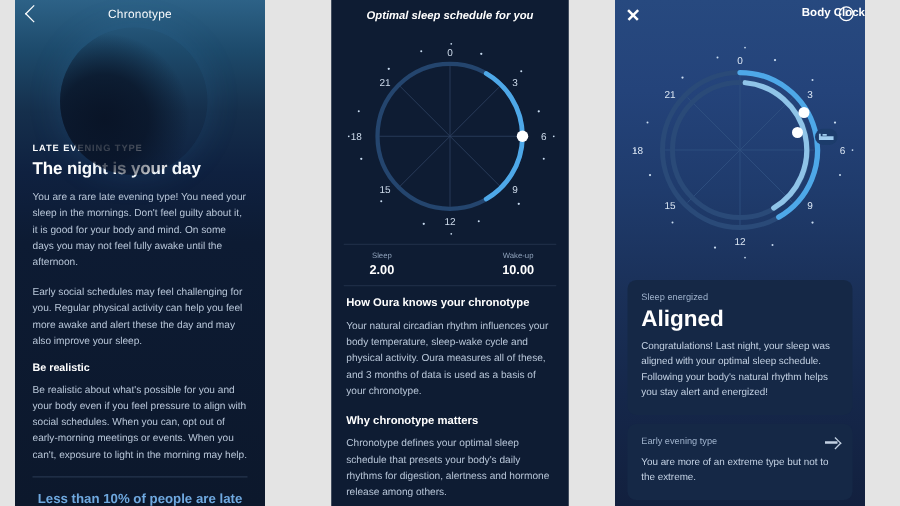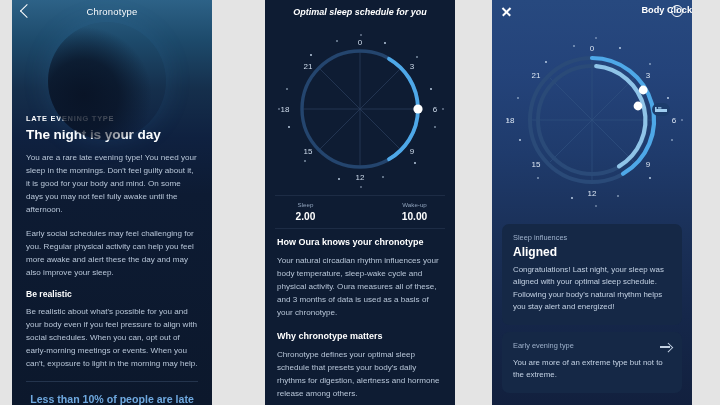--- a/index.html
+++ b/index.html
@@ -74,21 +74,21 @@
   .close-x:before { transform: rotate(45deg); }
   .close-x:after  { transform: rotate(-45deg); }
   .p3-title { position:absolute; left:0; right:0; top:5px; text-align:right; color:#fff; font-size:9.2px; font-weight:bold; }
   .info-i { position:absolute; right:9px; top:5px; width:12px; height:12px; border:1.3px solid #fff; border-radius:50%;
             color:#fff; font-size:8px; line-height:10px; text-align:center; font-family:"Liberation Serif",serif; }
   .bc-wrap { position:relative; width:200px; height:196px; }
   .bed-badge { position:absolute; left:160px; top:79px; width:18px; height:13px; border-radius:7px; background:#1c3c6b; }
   .bed-badge svg { position:absolute; left:3px; top:3px; }
   .card { margin:4px 10px 0 10px; background:#152846; border-radius:7px; padding:9px 11px 11px 11px; }
   .card-label { color:#9fb2cc; font-size:7.4px; margin-bottom:3px; }
-  .card-h { color:#ffffff; font-size:12px; font-weight:bold; margin-bottom:5px; }
+  .card-h { color:#ffffff; font-size:18px; font-weight:bold; margin-bottom:5px; }
   .card-p { color:#c3d1e3; font-size:7.9px; line-height:1.58; }
   .card2 { margin-top:7px; }
   .card2-top { display:flex; align-items:center; justify-content:space-between; margin-bottom:4px; }
   .arrow-r { width:11px; height:11px; position:relative; }
   .arrow-r:before { content:""; position:absolute; left:0; top:5px; width:10px; height:1.2px; background:#c3d1e3; }
   .arrow-r:after { content:""; position:absolute; left:5px; top:2.2px; width:5.6px; height:5.6px;
                    border-top:1.2px solid #c3d1e3; border-right:1.2px solid #c3d1e3; transform:rotate(45deg); }
   .stars circle { fill:#c9dcf0; }
 </style>
 </head>
@@ -240,21 +240,21 @@
         </g>
       </svg>
       <div class="bed-badge">
         <svg width="12" height="7" viewBox="0 0 12 7">
             <path d="M0 6 L0 1 L1.6 1 L1.6 3 L12 3 L12 6 Z M3 1.2 L6.4 1.2 L6.4 2.6 L3 2.6 Z" fill="#9fcdf0"></path>
           </svg>
       </div>
     </div>
 
     <div class="card">
-      <div class="card-label">Sleep influences</div>
+      <div class="card-label">Sleep energized</div>
       <div class="card-h">Aligned</div>
       <div class="card-p">Congratulations! Last night, your sleep was aligned with your optimal sleep schedule. Following your body's natural rhythm helps you stay alert and energized!</div>
     </div>
 
     <div class="card card2">
       <div class="card2-top">
         <div class="card-label">Early evening type</div>
         <div class="arrow-r"></div>
       </div>
       <div class="card-p">You are more of an extreme type but not to the extreme.</div>

